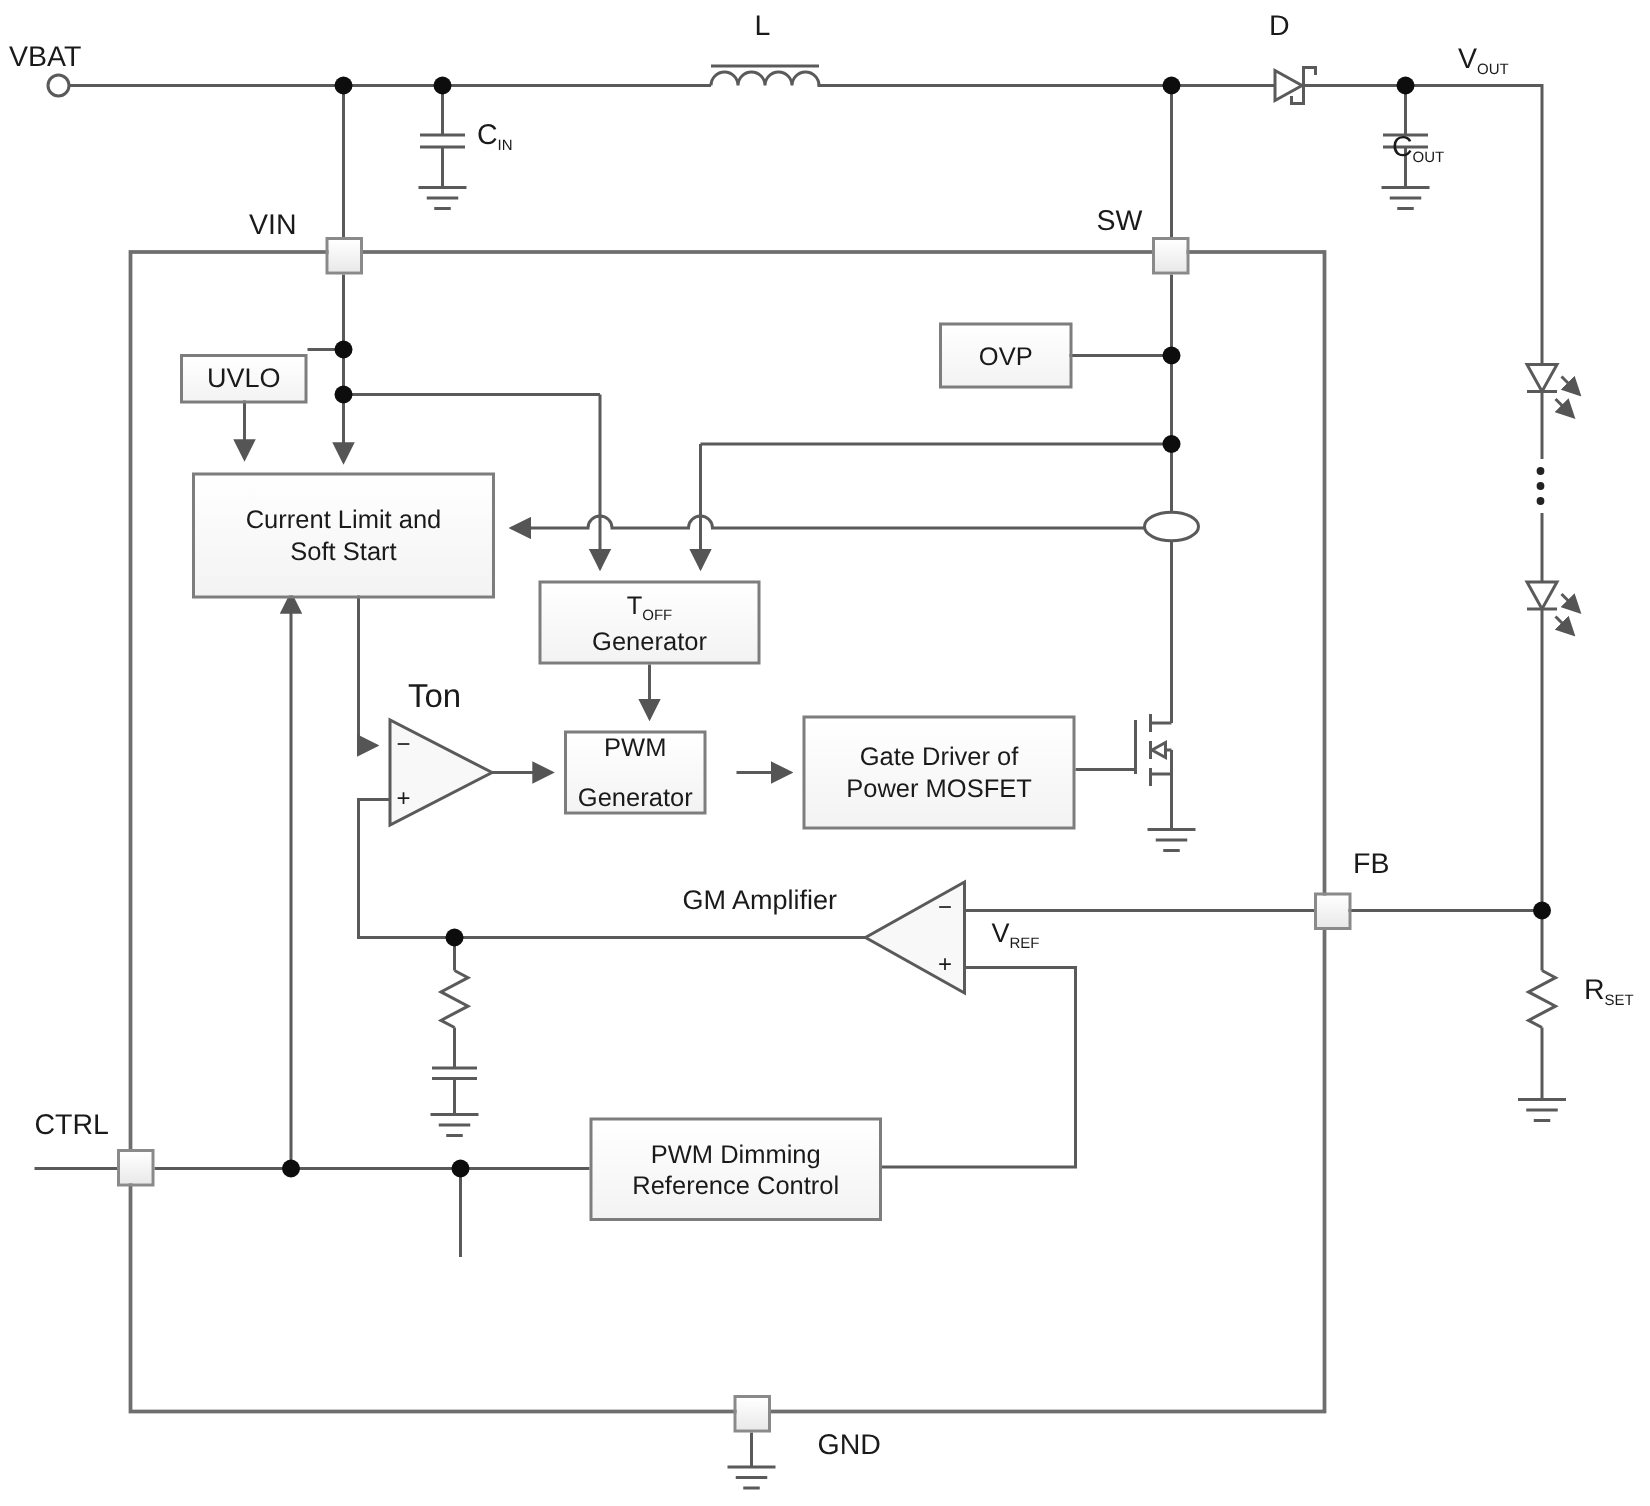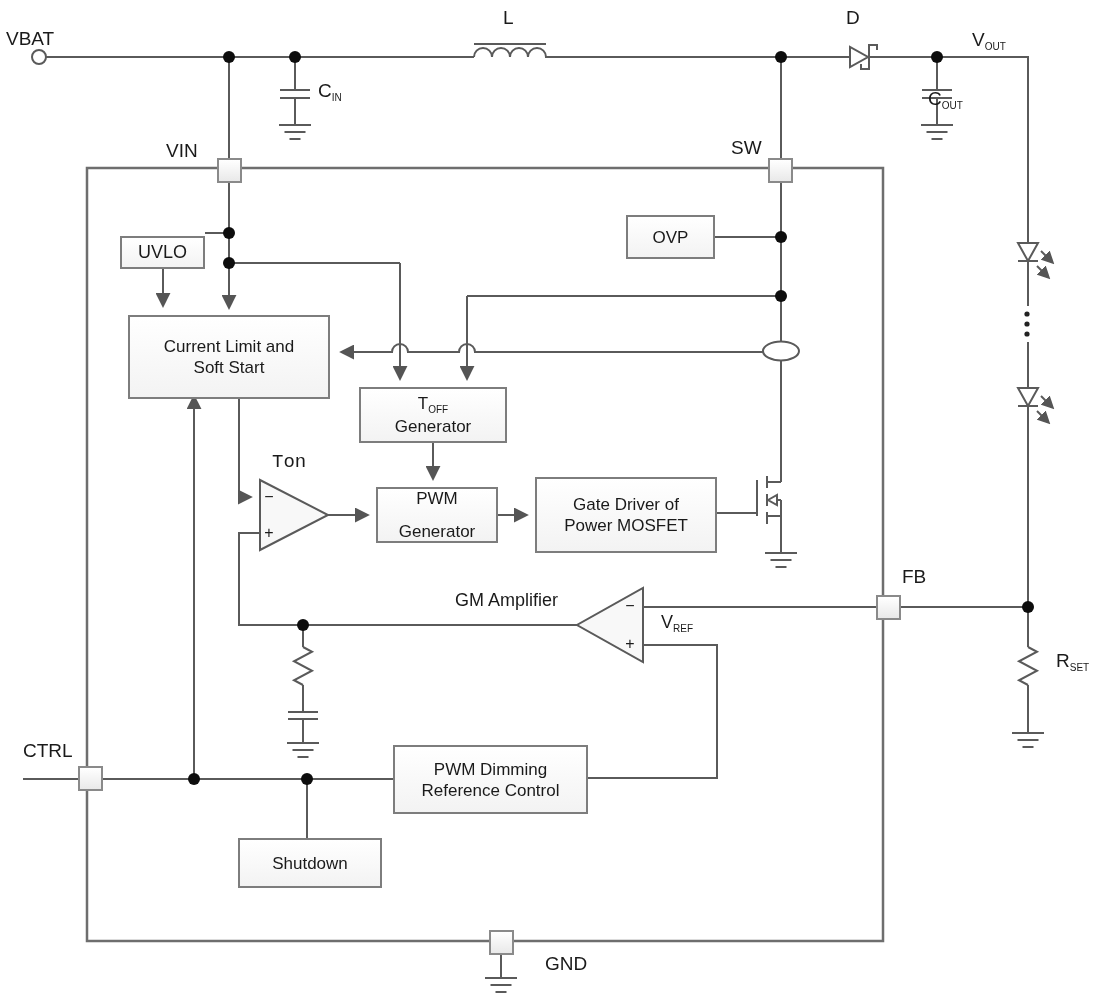--- a/index.html
+++ b/index.html
@@ -190,38 +190,35 @@
 <div class="block" style="left:128px;top:315px;width:202px;height:84px;">
   <div>Current Limit and</div>
   <div>Soft Start</div>
 </div>
 
 <div class="block" style="left:359px;top:387px;width:148px;height:56px;">
   <div><span>T</span><span class="sub">OFF</span></div>
   <div>Generator</div>
 </div>
 
-<div class="block" style="left:376px;top:487px;width:122px;height:56px;gap:12px;">
+<div class="block" style="left:376px;top:487px;width:95px;height:56px;gap:12px;">
   <div>PWM</div>
   <div>Generator</div>
 </div>
 
 <div class="block" style="left:393px;top:745px;width:195px;height:69px;">
   <div>PWM Dimming</div>
   <div>Reference Control</div>
 </div>
 
 <div class="block" style="left:535px;top:477px;width:182px;height:76px;">
   <div>Gate Driver of</div>
   <div>Power MOSFET</div>
 </div>
 
-<div class="block" style="left:238px;top:838px;width:144px;height:50px;">
-      <div>Shutdown</div>
-    </div>
 
 <div class="pin" style="left:217px;top:158px;"></div>
 <div class="pin" style="left:768px;top:158px;"></div>
 <div class="pin" style="left:876px;top:595px;"></div>
 <div class="pin" style="left:78px;top:766px;"></div>
 <div class="pin" style="left:489px;top:930px;"></div>
 
 <div class="lbl" style="left:6px;top:28px;">VBAT</div>
 <div class="lbl" style="left:503px;top:7px;">L</div>
 <div class="lbl" style="left:846px;top:7px;">D</div>
@@ -229,20 +226,20 @@
 <div class="lbl" style="left:318px;top:80px;"><span>C</span><span class="sub">IN</span></div>
 <div class="lbl" style="left:928px;top:88px;"><span>C</span><span class="sub">OUT</span></div>
 <div class="lbl" style="left:166px;top:140px;">VIN</div>
 <div class="lbl" style="left:731px;top:137px;">SW</div>
 <div class="lbl" style="left:902px;top:566px;">FB</div>
 <div class="lbl" style="left:23px;top:740px;">CTRL</div>
 <div class="lbl" style="left:545px;top:953px;">GND</div>
 <div class="lbl" style="left:1056px;top:650px;"><span>R</span><span class="sub">SET</span></div>
 <div class="lbl" style="left:661px;top:612px;font-size:18px;"><span>V</span><span class="sub">REF</span></div>
 <div class="lbl" style="left:455px;top:590px;font-size:18px;">GM Amplifier</div>
-<div class="lbl" style="left:272px;top:451px;font-size:19px;font-family:Liberation Mono, monospace;">Ton</div>
+<div class="lbl" style="left:272px;top:451px;font-size:22px;">Ton</div>
 
 <div class="sign" style="left:261px;top:489px;">−</div>
 <div class="sign" style="left:261px;top:525px;">+</div>
 <div class="sign" style="left:622px;top:598px;">−</div>
 <div class="sign" style="left:622px;top:636px;">+</div>
 
 </div>
 
 </body></html>

